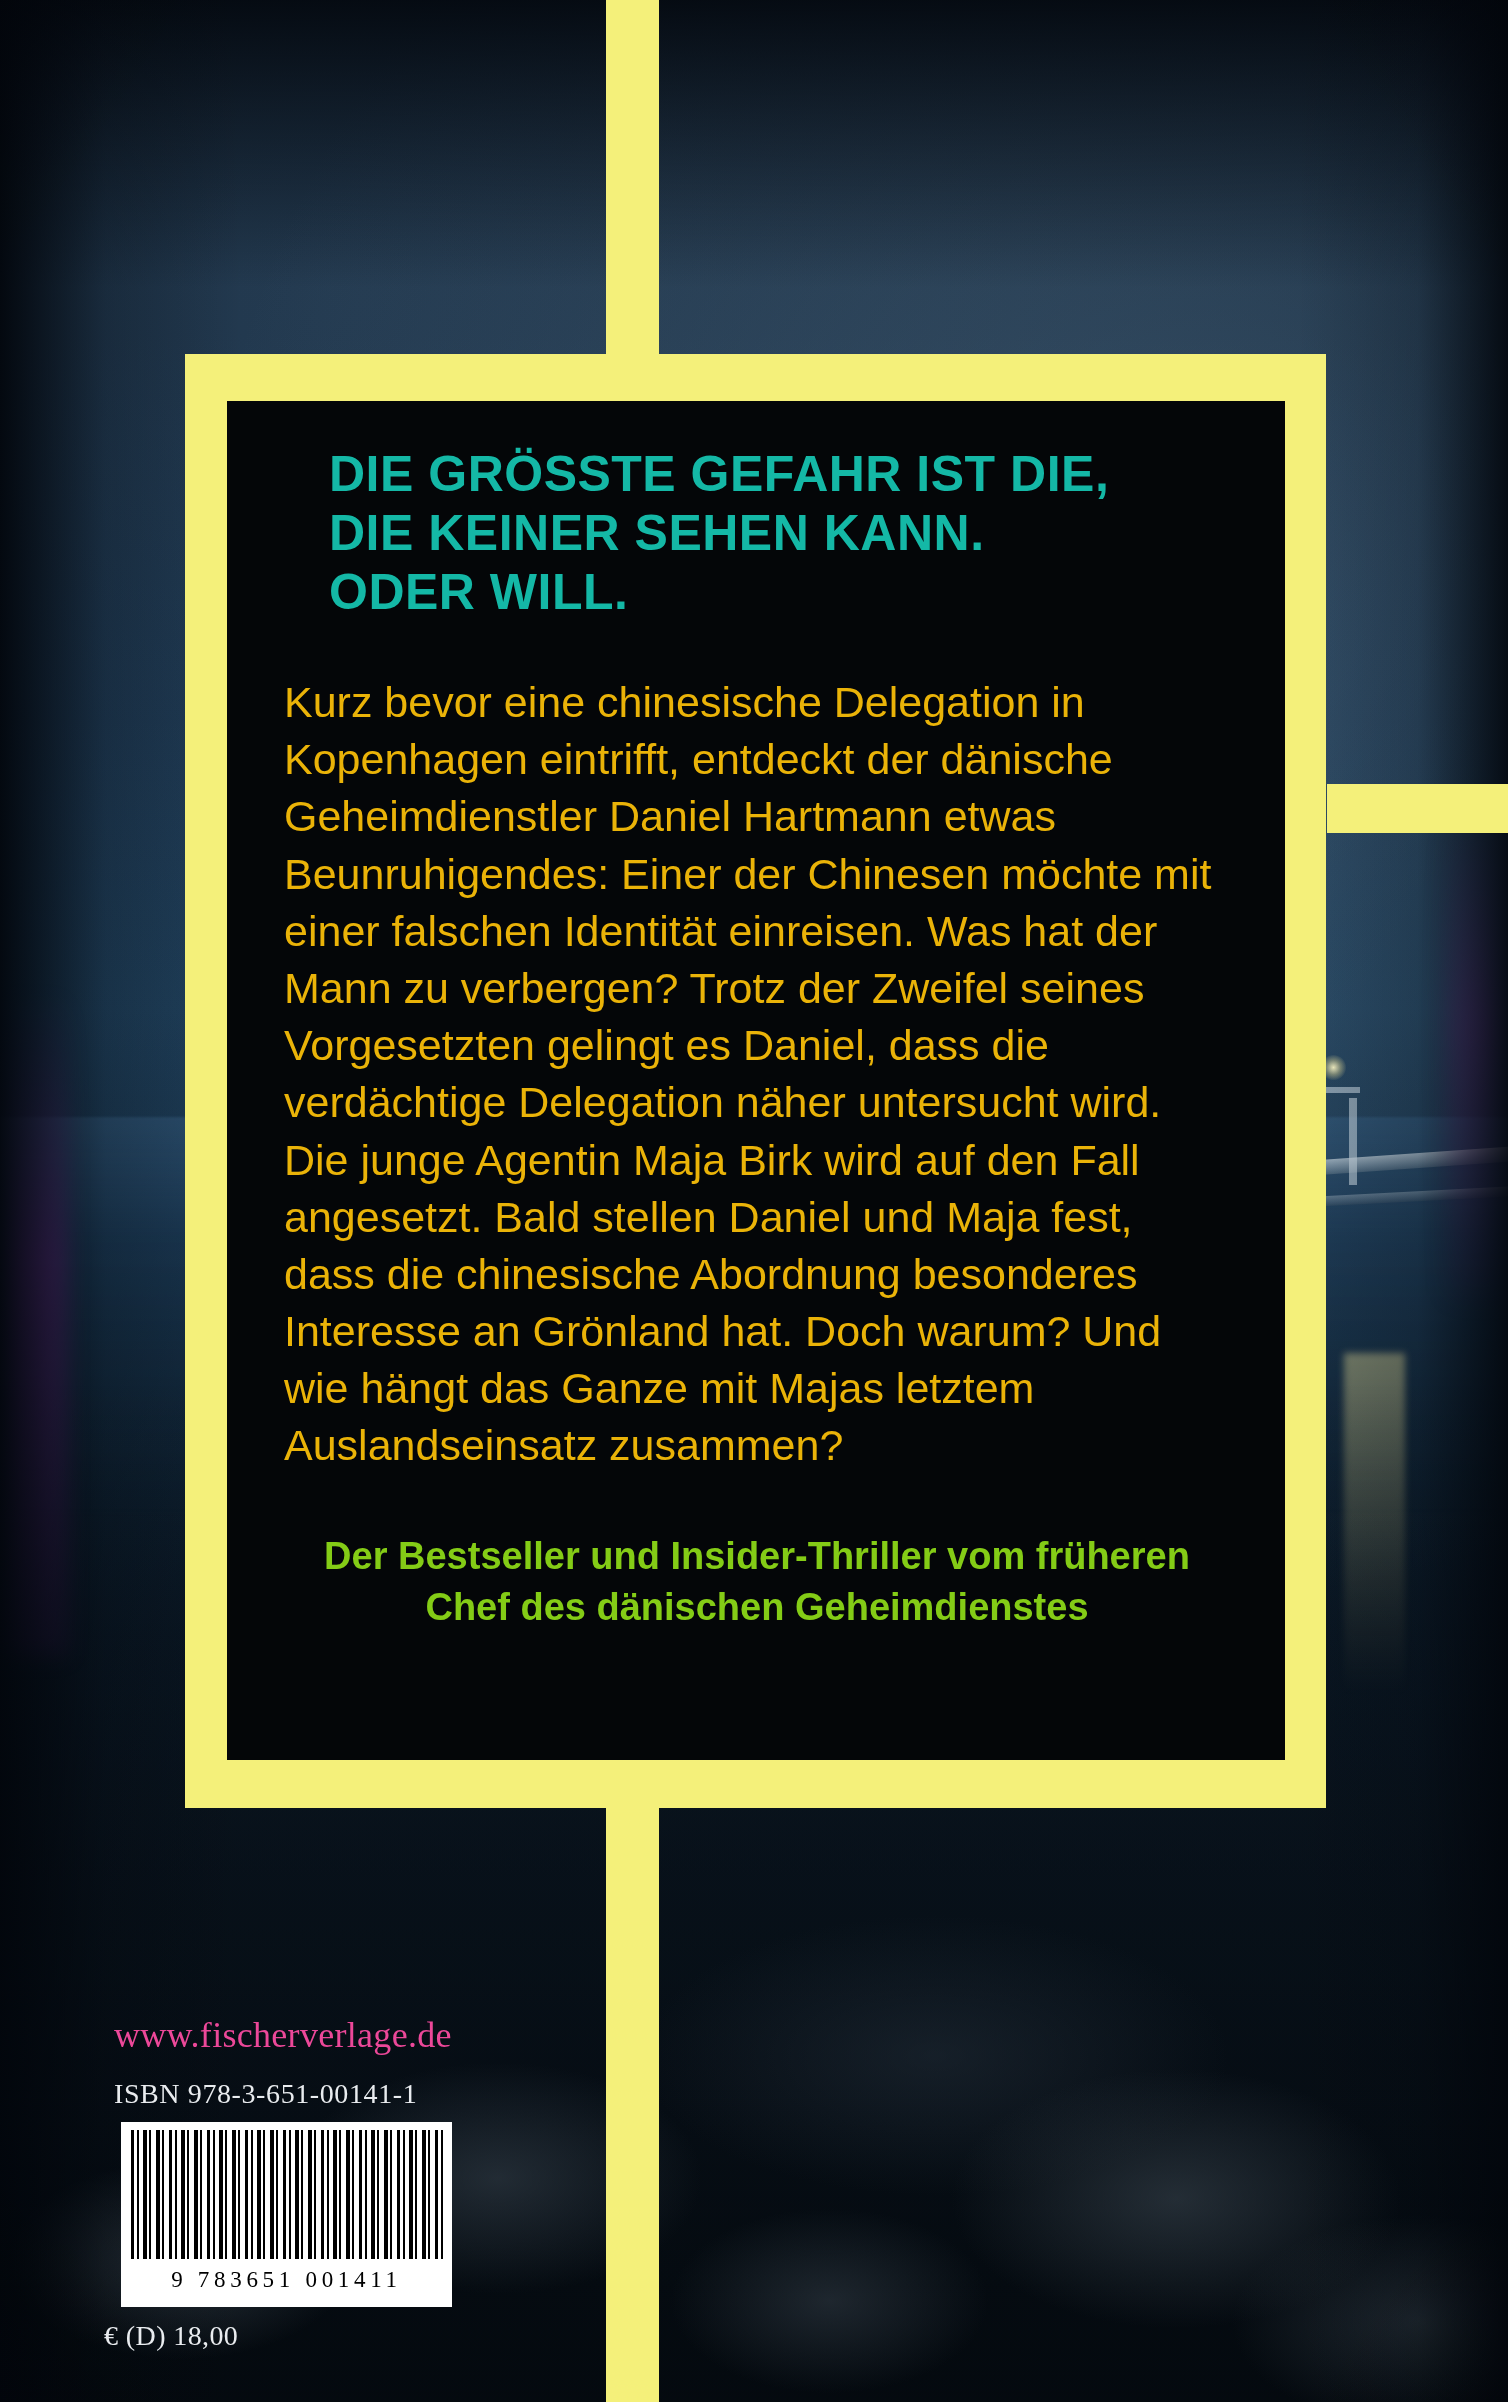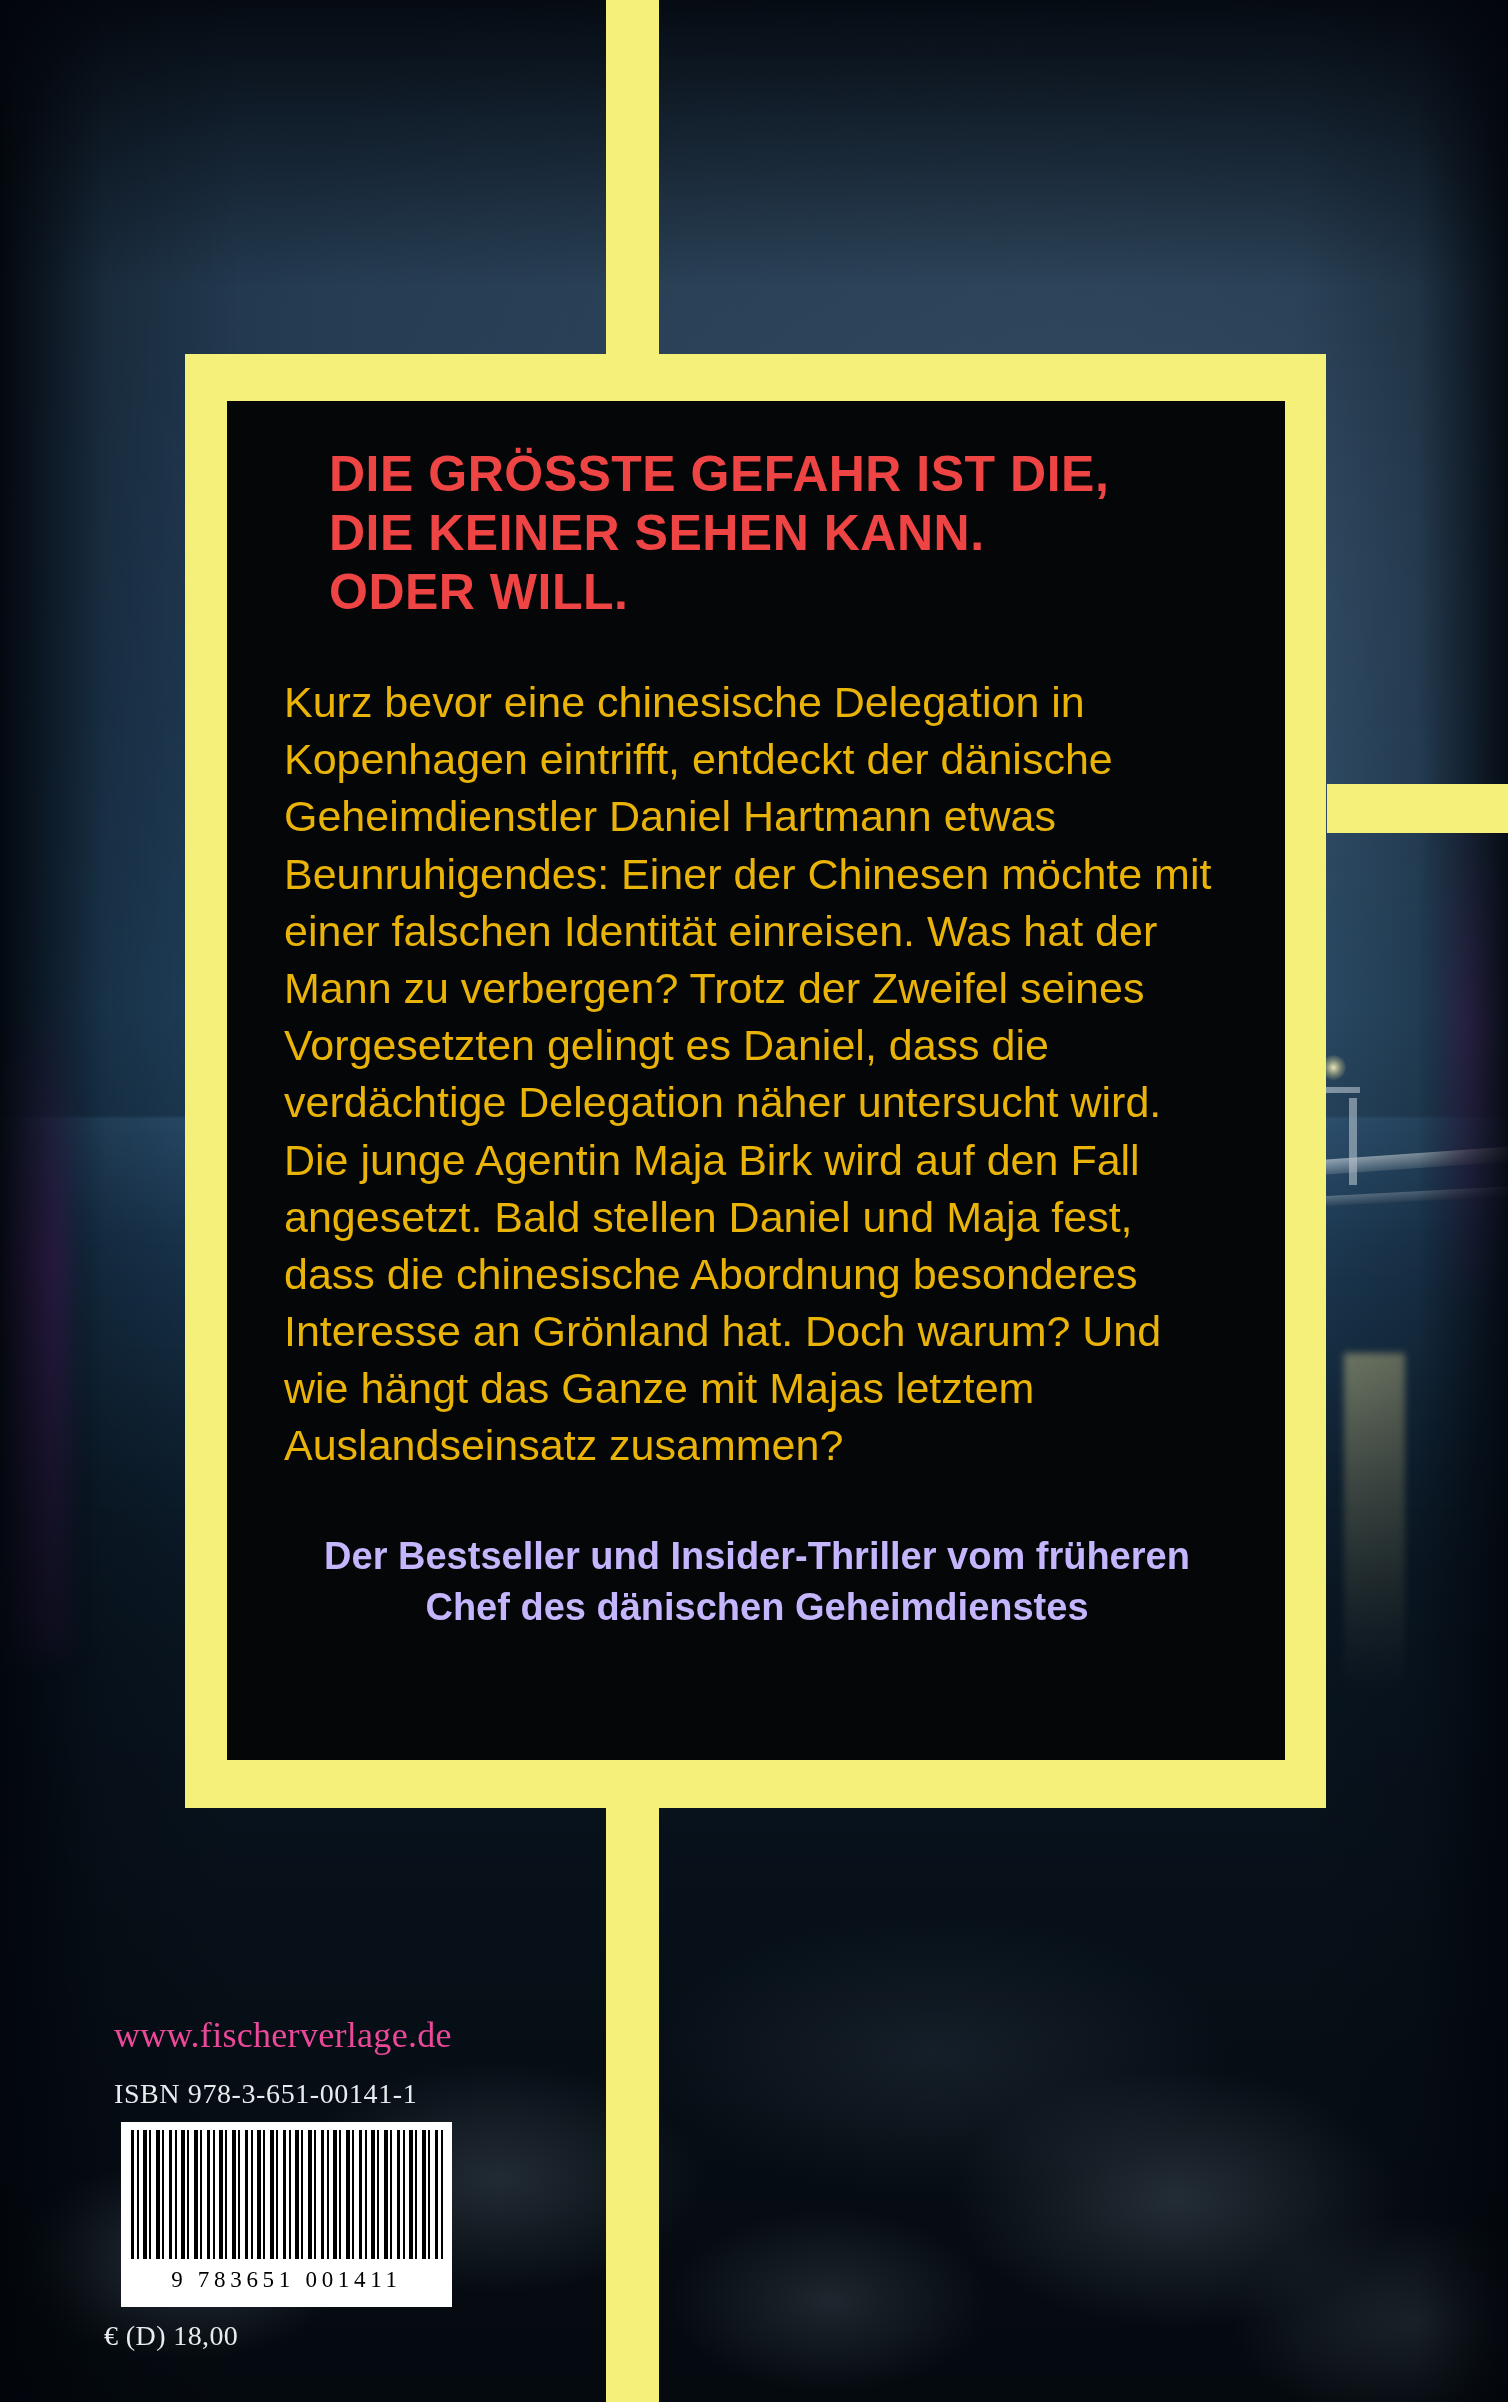--- a/index.html
+++ b/index.html
@@ -176,21 +176,21 @@
     height: 49px;
     background: #f4f07a;
   }
 
   
   .headline {
     position: absolute;
     left: 329px;
     top: 445px;
     width: 909px;
-    color: #ef4444;
+    color: #14b8a6;
     font-size: 50px;
     line-height: 1.18;
     font-weight: 700;
     letter-spacing: 0.5px;
   }
   .headline div { white-space: nowrap; }
 
   .blurb {
     position: absolute;
     left: 284px;
@@ -201,21 +201,21 @@
     line-height: 1.33;
     text-align: left;
     font-weight: 400;
   }
 
   .tagline {
     position: absolute;
     left: 284px;
     top: 1531px;
     width: 946px;
-    color: #c4b5fd;
+    color: #84cc16;
     font-size: 38px;
     line-height: 1.35;
     text-align: center;
     font-weight: 700;
   }
 
   
   .website {
     position: absolute;
     left: 114px;

